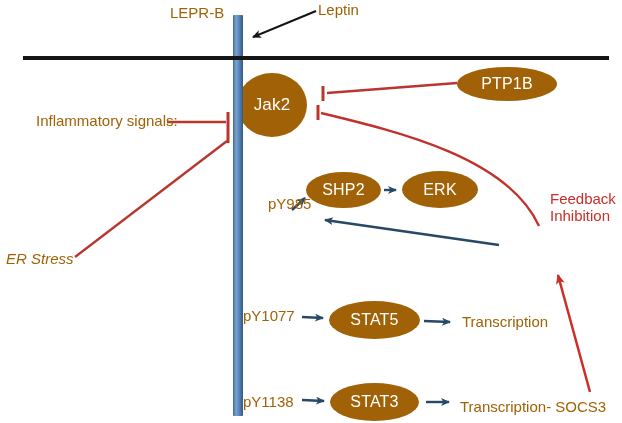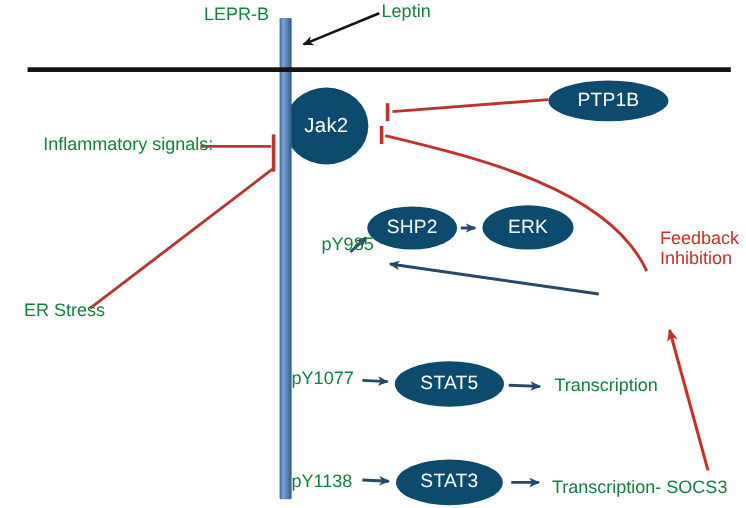--- a/index.html
+++ b/index.html
@@ -22,32 +22,32 @@
   .receptor-bar {
     position: absolute;
     left: 233px; top: 15px;
     width: 10px; height: 401px;
     background: linear-gradient(90deg, #3d6596 0%, #7fa3cf 30%, #5585bc 62%, #34597f 100%);
     border-radius: 1px;
     z-index: 3;
   }
   .node {
     position: absolute;
-    background: #0c4a6e;
+    background: #a16207;
     border-radius: 50%;
     color: #ffffff;
     display: flex; align-items: center; justify-content: center;
     font-size: 16px;
     z-index: 2;
     letter-spacing: 0.2px;
   }
   .lbl {
     position: absolute;
     font-size: 15px;
-    color: #15803d;
+    color: #a16207;
     white-space: nowrap;
     z-index: 5;
     line-height: 1.15;
   }
   .lbl.red {
     color: #cb2e28;
   }
 </style>
 </head>
 <body>
@@ -113,21 +113,21 @@
   <div class="node" style="left:329px; top:301px; width:91px; height:38px;">STAT5</div>
 
   <div class="node" style="left:330px; top:383px; width:89px; height:38px;">STAT3</div>
 
   <div class="lbl" style="left:170px; top:4px;">LEPR-B</div>
 
   <div class="lbl" style="left:318px; top:1px;text-align:center;">Leptin</div>
 
   <div class="lbl" style="left:0; top:112px;margin-left:36px;">Inflammatory signals:</div>
 
-  <div class="lbl" style="left:20px; top:250px;">ER Stress</div>
+  <div class="lbl" style="left:6px; top:250px;font-style:italic;">ER Stress</div>
 
   <div class="lbl" style="left:244px; top:195px;padding-left:24px;">pY985</div>
 
   <div class="lbl" style="left:243px; top:307px;">pY1077</div>
 
   <div class="lbl" style="left:243px; top:393px;">pY1138</div>
 
   <div class="lbl" style="left:462px; top:313px;">Transcription</div>
 
   <div class="lbl" style="left:460px; top:398px;">Transcription- SOCS3</div>

